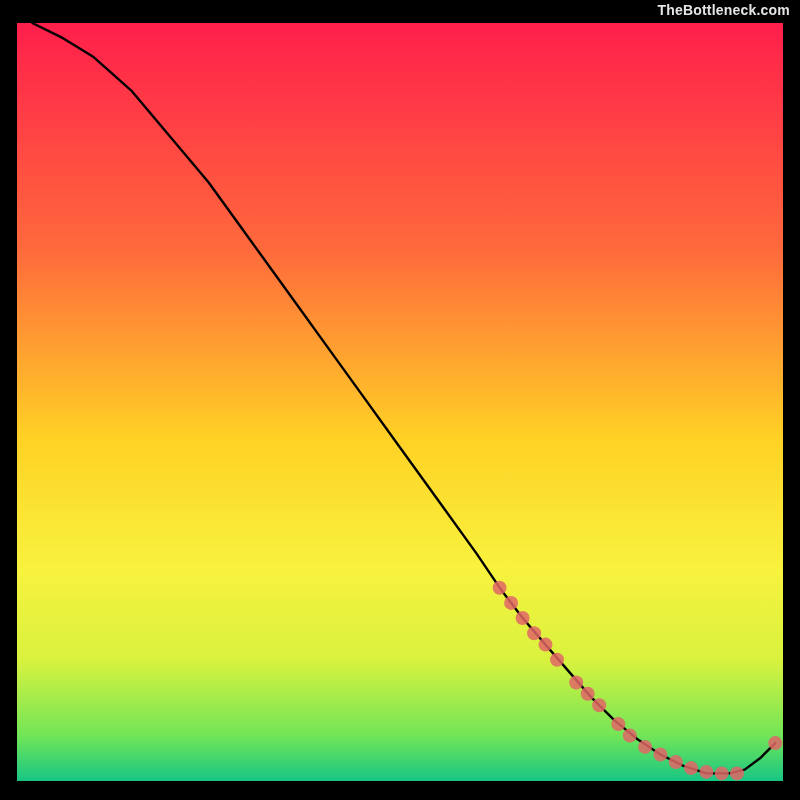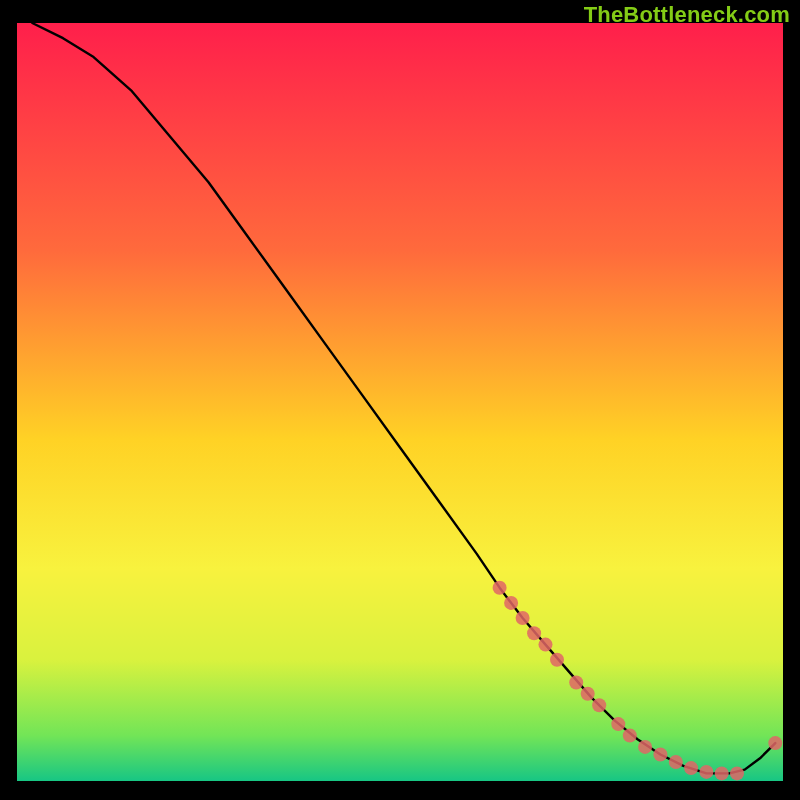--- a/index.html
+++ b/index.html
@@ -17,23 +17,23 @@
   }
   svg {
     position: absolute;
     inset: 0;
   }
   .watermark {
     position: absolute;
     top: 2px;
     right: 10px;
     font-family: Arial, Helvetica, sans-serif;
-    font-size: 22px;
+    font-size: 14px;
     font-weight: 600;
-    color: #84cc16;
+    color: #e5e5e5;
     letter-spacing: 0.2px;
     user-select: none;
   }
 </style>
 </head>
 <body>
 
 <div class="stage">
   <svg id="svg" width="800" height="800" viewBox="0 0 800 800">
       <defs>

